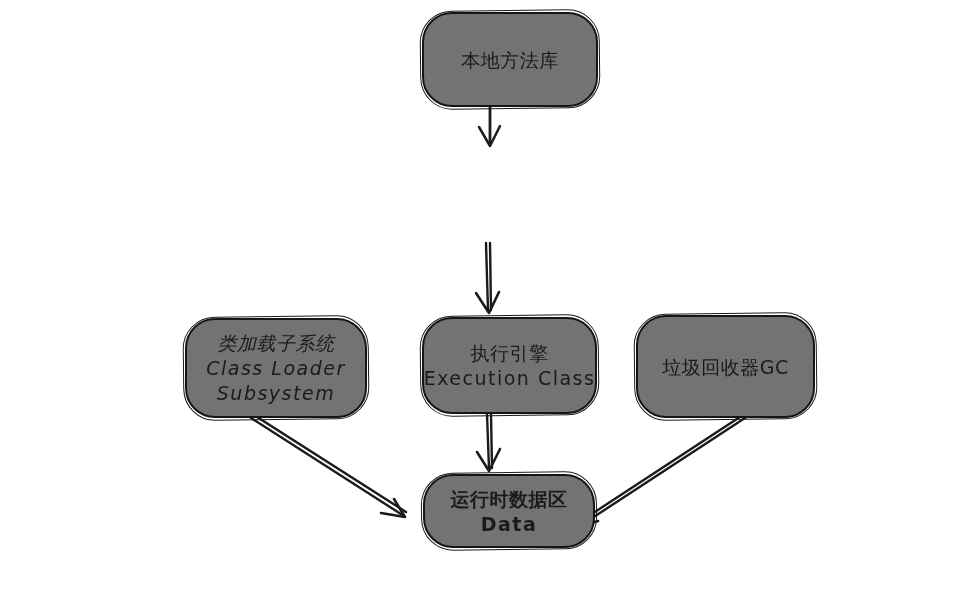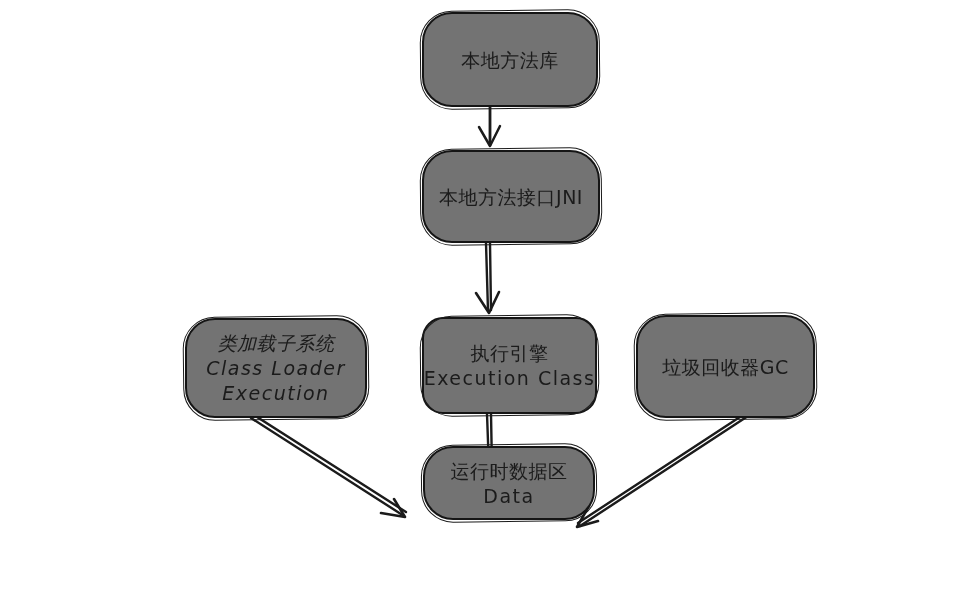--- a/index.html
+++ b/index.html
@@ -86,37 +86,34 @@
       <path d="M748,416 L580,526"></path>
       <path d="M746,413 L578,523"></path>
       <path d="M598,521 L577,527 L589,506" stroke-width="2.6"></path>
     </g>
   </svg>
 
   <div class="node" style="left:402px;top:12px;width:176px;height:95px;">
     <span class="cn">本地方法库</span>
   </div>
 
-  <div class="node" style="left:402px;top:150px;width:178px;height:93px;">
-    <span class="cn">本地方法接口JNI</span>
-  </div>
 
   <div class="node" style="left:165px;top:318px;width:182px;height:100px;font-style:italic;">
     <span class="cn">类加载子系统</span>
     <span class="en">Class Loader</span>
-    <span class="en">Execution</span>
+    <span class="en">Subsystem</span>
   </div>
 
-  <div class="node" style="left:402px;top:317px;width:175px;height:97px;border-radius:21px;">
+  <div class="node" style="left:402px;top:317px;width:175px;height:97px;">
     <span class="cn">执行引擎</span>
     <span class="en">Execution Class</span>
   </div>
 
   <div class="node" style="left:616px;top:315px;width:179px;height:103px;">
     <span class="cn">垃圾回收器GC</span>
   </div>
 
-  <div class="node" style="left:403px;top:446px;width:172px;height:74px;">
+  <div class="node" style="left:403px;top:474px;width:172px;height:74px;font-weight:bold;">
     <span class="cn">运行时数据区</span>
     <span class="en">Data</span>
   </div>
 
 </div>
 
 </body></html>

